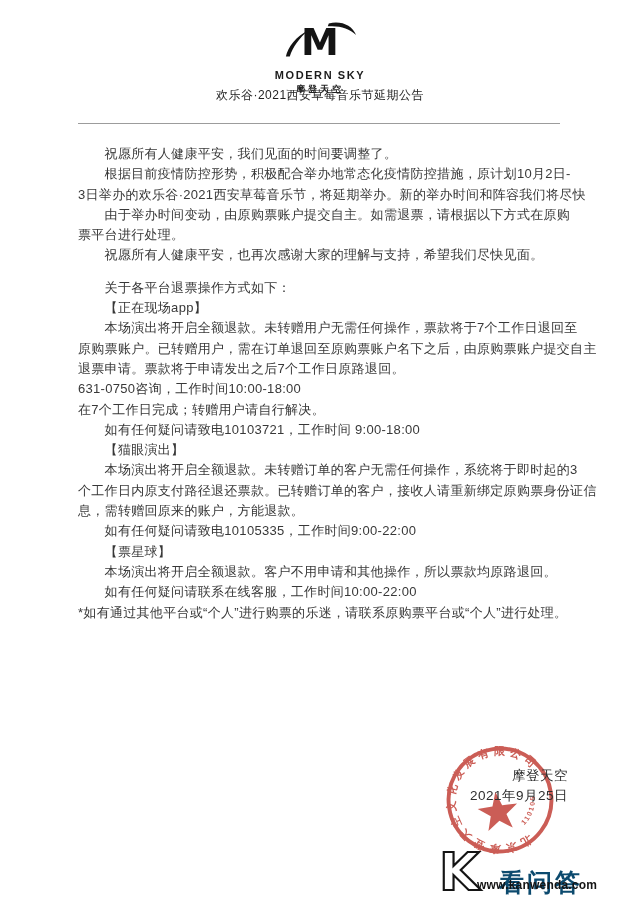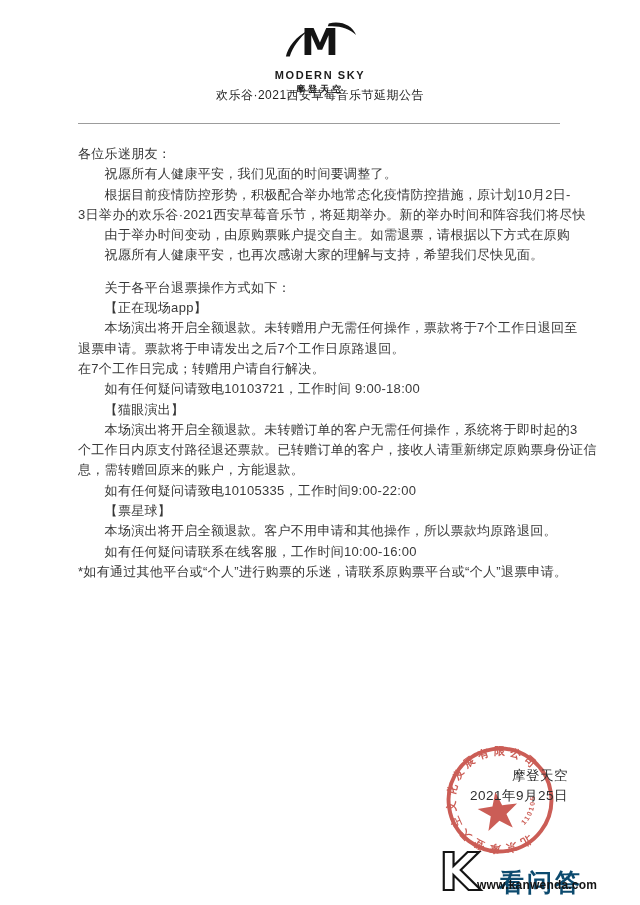--- a/index.html
+++ b/index.html
@@ -60,42 +60,44 @@
       <text x="40" y="39" text-anchor="middle" font-size="39" font-weight="bold" font-family="DejaVu Sans, Liberation Sans, sans-serif" fill="#141414">M</text>
     </svg>
     <div class="brand">MODERN SKY</div>
     <div class="brand-cn">摩登天空</div>
   </div>
 
   <h1 class="title">欢乐谷·2021西安草莓音乐节延期公告</h1>
   <hr class="divider">
 
   <div class="body-text">
-      <div class="line">各位乐迷朋友：</div>
       <div class="line">　　祝愿所有人健康平安，我们见面的时间要调整了。</div>
       <div class="line">　　根据目前疫情防控形势，积极配合举办地常态化疫情防控措施，原计划10月2日-</div>
       <div class="line">3日举办的欢乐谷·2021西安草莓音乐节，将延期举办。新的举办时间和阵容我们将尽快</div>
       <div class="line">　　由于举办时间变动，由原购票账户提交自主。如需退票，请根据以下方式在原购</div>
+      <div class="line">票平台进行处理。</div>
       <div class="line">　　祝愿所有人健康平安，也再次感谢大家的理解与支持，希望我们尽快见面。</div>
       <div class="line"></div>
       <div class="line">　　关于各平台退票操作方式如下：</div>
       <div class="line">　　【正在现场app】</div>
       <div class="line">　　本场演出将开启全额退款。未转赠用户无需任何操作，票款将于7个工作日退回至</div>
+      <div class="line">原购票账户。已转赠用户，需在订单退回至原购票账户名下之后，由原购票账户提交自主</div>
       <div class="line">退票申请。票款将于申请发出之后7个工作日原路退回。</div>
+      <div class="line">631-0750咨询，工作时间10:00-18:00</div>
       <div class="line">在7个工作日完成；转赠用户请自行解决。</div>
       <div class="line">　　如有任何疑问请致电10103721，工作时间 9:00-18:00</div>
       <div class="line">　　【猫眼演出】</div>
       <div class="line">　　本场演出将开启全额退款。未转赠订单的客户无需任何操作，系统将于即时起的3</div>
       <div class="line">个工作日内原支付路径退还票款。已转赠订单的客户，接收人请重新绑定原购票身份证信</div>
       <div class="line">息，需转赠回原来的账户，方能退款。</div>
       <div class="line">　　如有任何疑问请致电10105335，工作时间9:00-22:00</div>
       <div class="line">　　【票星球】</div>
       <div class="line">　　本场演出将开启全额退款。客户不用申请和其他操作，所以票款均原路退回。</div>
-      <div class="line">　　如有任何疑问请联系在线客服，工作时间10:00-16:00</div>
-      <div class="line">*如有通过其他平台或“个人”进行购票的乐迷，请联系原购票平台或“个人”退票申请。</div>
+      <div class="line">　　如有任何疑问请联系在线客服，工作时间10:00-22:00</div>
+      <div class="line">*如有通过其他平台或“个人”进行购票的乐迷，请联系原购票平台或“个人”进行处理。</div>
     </div>
 
   <div class="signature">
     <div>摩登天空</div>
     <div>2021年9月25日</div>
   </div>
 
   <svg class="seal" viewBox="0 0 140 140" aria-hidden="true">
     <g transform="rotate(-8 70 70)">
       <circle cx="70" cy="70" r="59" fill="none" stroke-width="4.5" stroke="#c4463d"></circle>

